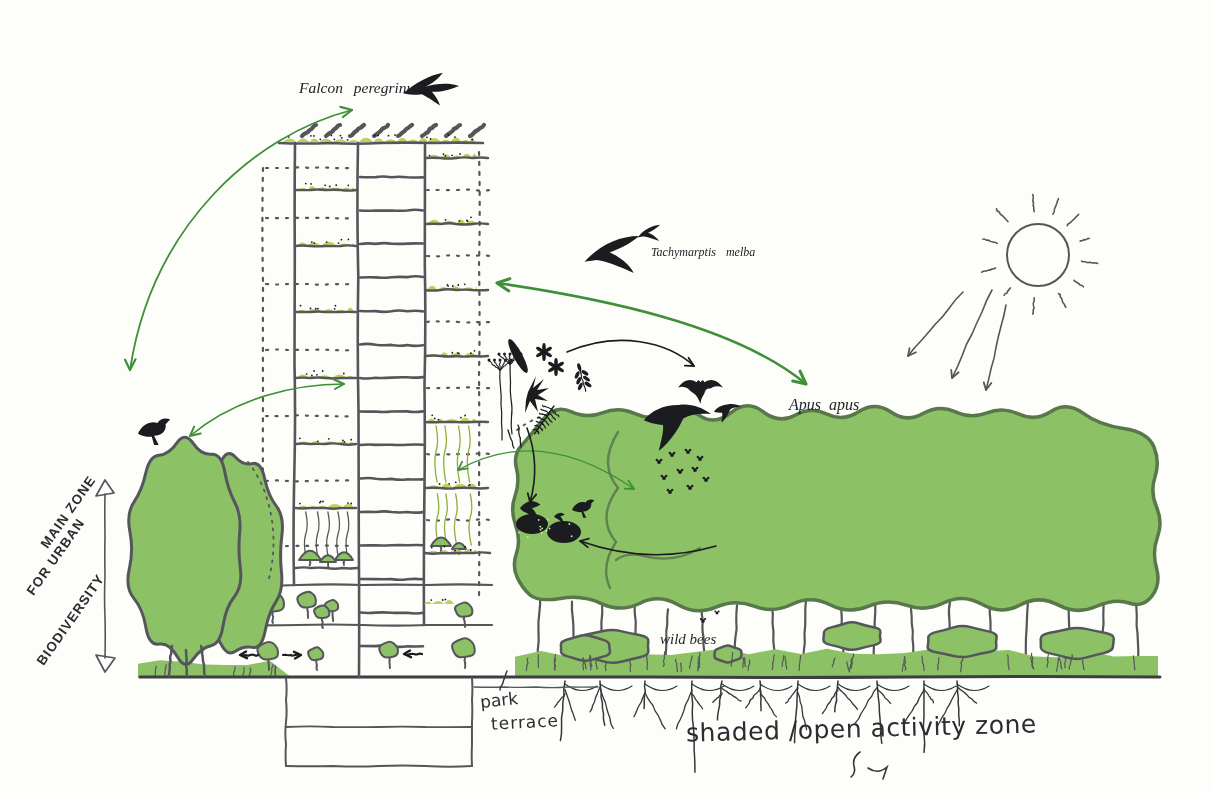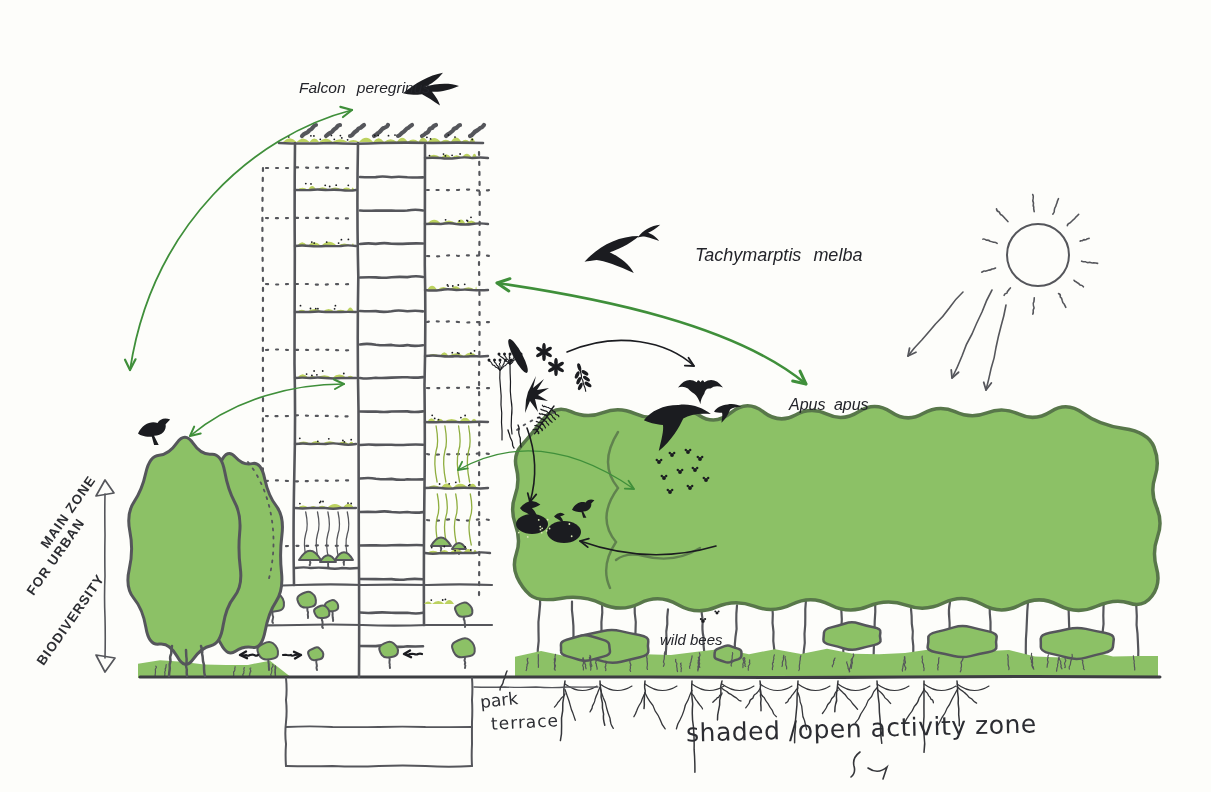--- a/index.html
+++ b/index.html
@@ -1,20 +1,20 @@
 <!DOCTYPE html>
 <html style="--paper: #fdfdfa; --veg: #8cc166; --bveg: #bcd25f; --canopy-outline: #58774a; --ink: #55565b; --black: #1b1c20; --green: #3f8f3a; --hand: #2c2d32;"><head>
 <meta charset="utf-8">
 <style>
   html,body{margin:0;padding:0;background:#ffffff;}
   #stage{position:relative;width:1211px;height:792px;background:var(--paper,#fdfdfa);overflow:hidden;
          font-family:"Liberation Sans",sans-serif;}
   #stage svg{position:absolute;left:0;top:0;}
   .lbl{position:absolute;white-space:nowrap;color:#23242a;}
-  .sp{font-family:Liberation Sans, sans-serif;font-style:italic;}
+  .sp{font-family:Liberation Serif, serif;font-style:italic;}
   .hand{font-family:"DejaVu Sans",sans-serif;color:var(--hand,#2c2d32);}
   .zone{font-weight:600;font-size:13.5px;letter-spacing:1px;color:var(--hand,#2c2d32);
         transform:rotate(-55deg);transform-origin:0 100%;font-family:"Liberation Sans",sans-serif;}
   
   .ink{stroke:var(--ink);fill:none;stroke-linecap:round;stroke-linejoin:round;}
   .baseline{stroke:#3d3e42;fill:none;stroke-linecap:round;}
   .blackink{stroke:var(--black);fill:none;stroke-linecap:round;stroke-linejoin:round;}
   .rootink{stroke:#35363a;fill:none;stroke-linecap:round;}
   .green{stroke:var(--green);fill:none;stroke-linecap:round;stroke-linejoin:round;}
   .vine{stroke:#8fae3f;fill:none;stroke-linecap:round;}
@@ -593,21 +593,21 @@
       </g>
       <g>
         <path d="M860,752 q-8,6 -6,14 q2,7 -3,11" class="rootink" style="stroke-width:1.6"></path>
         <path d="M868,768 q10,7 19,-1 l-4,12" class="rootink" style="stroke-width:1.6"></path>
         <path d="M500,690 Q499.7,687.4 501.8,685.3 Q503.4,682.6 503.5,680.5 Q505.2,677.2 505.3,675.8 Q506.1,672.9 507.0,671.0" class="rootink" style="stroke-width:1.5"></path>
       </g>
     </svg>
 
   <div class="lbl sp" style="left:299px;top:79px;font-size:15.5px;word-spacing:7px;">Falcon peregrinus</div>
 
-  <div class="lbl sp" style="left:651px;top:245px;font-size:18px;word-spacing:7px;margin-left:44px;">Tachymarptis melba</div>
+  <div class="lbl sp" style="left:651px;top:245px;font-size:12px;word-spacing:7px;">Tachymarptis melba</div>
 
   <div class="lbl sp" style="left:789px;top:396px;font-size:16px;word-spacing:4px;">Apus apus</div>
 
   <div class="lbl sp" style="left:660px;top:631px;font-size:15px;">wild bees</div>
 
   <div class="lbl zone" style="left:50px;top:536px;">MAIN ZONE</div>
   <div class="lbl zone" style="left:36px;top:583px;">FOR URBAN</div>
   <div class="lbl zone" style="left:46px;top:653px;">BIODIVERSITY</div>
 
   <div class="lbl hand" style="left:480px;top:690px;font-size:17px;transform:rotate(-6deg);">park</div>

